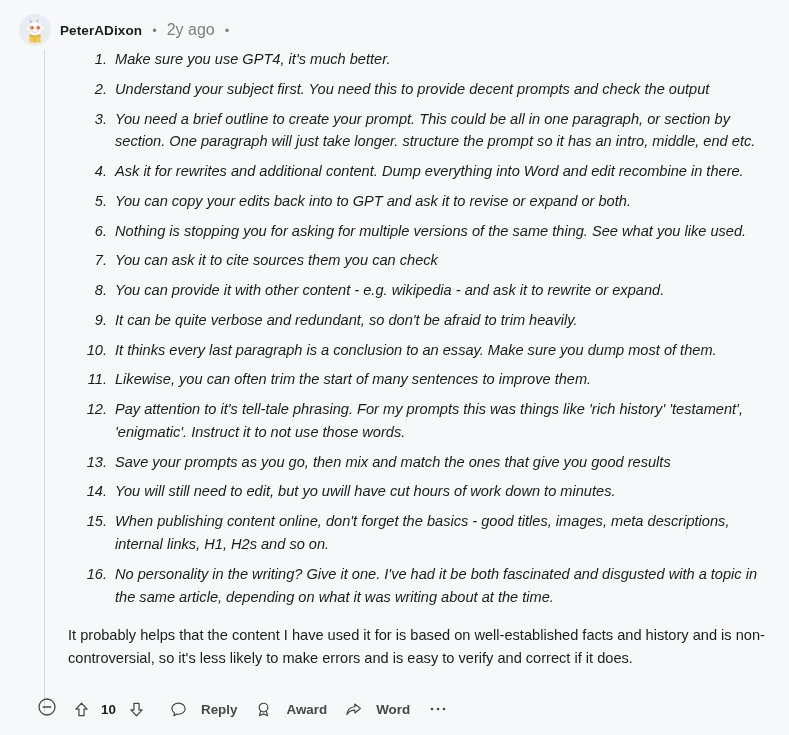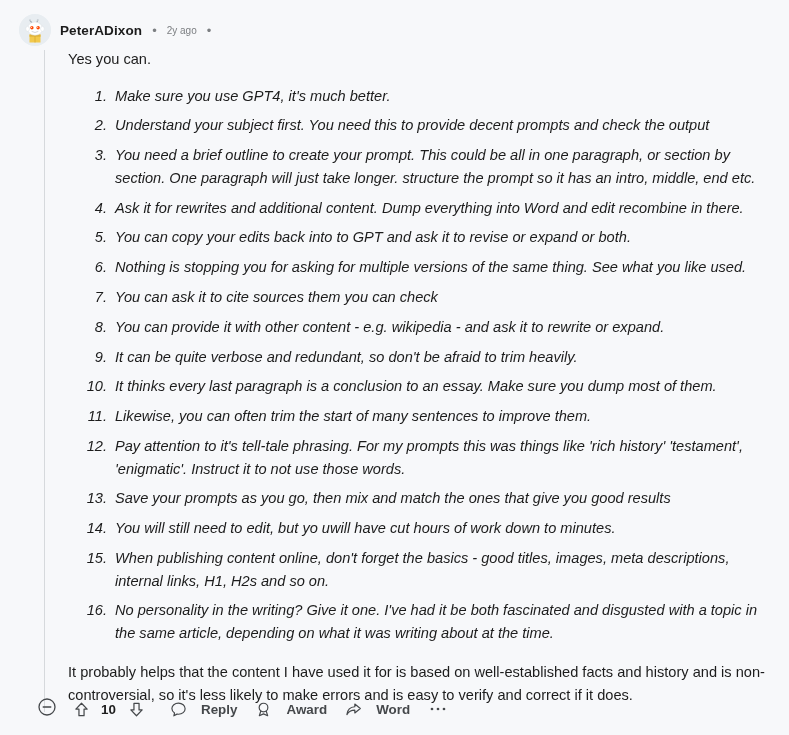--- a/index.html
+++ b/index.html
@@ -48,21 +48,21 @@
     font-weight: bold;
     color: #1c1c1c;
     letter-spacing: .1px;
   }
   .dot-sep {
     font-size: 13px;
     color: #7c7f82;
     padding: 0 1px;
   }
   .timestamp {
-    font-size: 10px;
+    font-size: 16px;
     color: #7c7f82;
     text-align: center;
   }
 
   
   .thread-line {
     position: absolute;
     left: 44px;
     top: 50px;
     width: 1px;
@@ -183,21 +183,20 @@
     <span class="author">PeterADixon</span>
     <span class="dot-sep">•</span>
     <span class="timestamp">2y ago</span>
     <span class="dot-sep">•</span>
   </div>
 
   <div class="thread-line"></div>
 
   <div class="comment-body">
 
-    <p class="intro-p">Yes you can.</p>
 
     <ol class="tips">
       <li>Make sure you use GPT4, it's much better.</li>
       <li>Understand your subject first. You need this to provide decent prompts and check the output</li>
       <li>You need a brief outline to create your prompt. This could be all in one paragraph, or section by section. One paragraph will just take longer. structure the prompt so it has an intro, middle, end etc.</li>
       <li>Ask it for rewrites and additional content. Dump everything into Word and edit recombine in there.</li>
       <li>You can copy your edits back into to GPT and ask it to revise or expand or both.</li>
       <li>Nothing is stopping you for asking for multiple versions of the same thing. See what you like used.</li>
       <li>You can ask it to cite sources them you can check</li>
       <li>You can provide it with other content - e.g. wikipedia - and ask it to rewrite or expand.</li>

